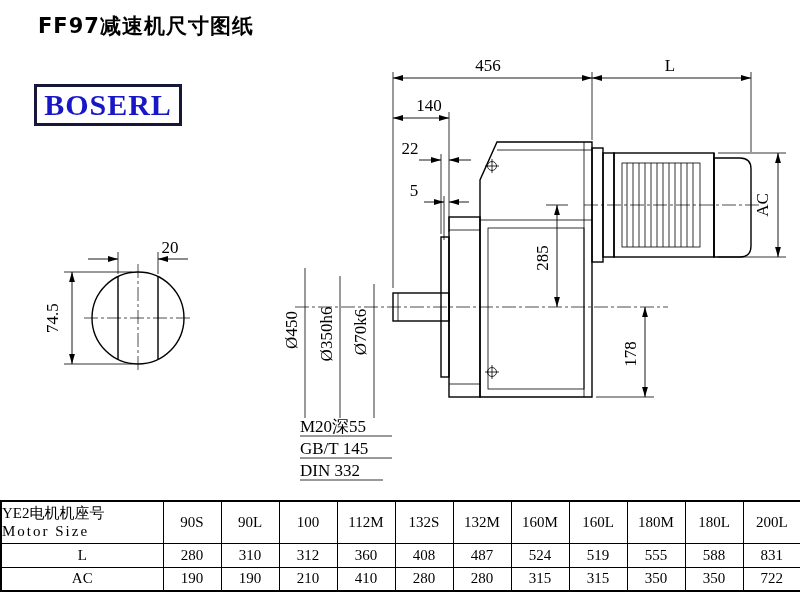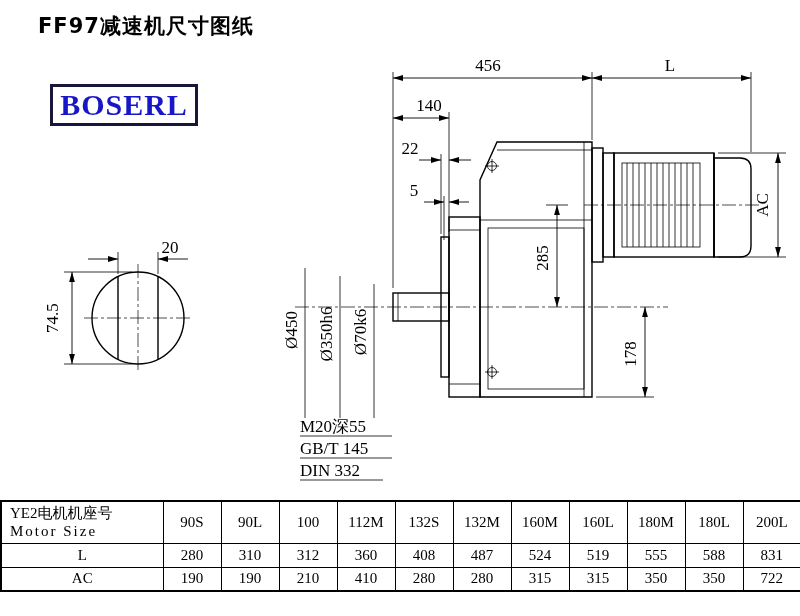--- a/index.html
+++ b/index.html
@@ -7,21 +7,21 @@
   body { position:relative; background:#fff; overflow:hidden; font-family:"Liberation Serif", serif; color:#000; }
 
   .page-title {
     position:absolute; left:38px; top:12px;
     font-family:"DejaVu Sans", sans-serif;
     font-size:21px; font-weight:bold; letter-spacing:1px;
   }
   .brand-box {
     position:absolute; left:34px; top:84px; width:148px; height:42px;
     border:3px solid #17173a; background:#fff;
-    display:flex; align-items:center; justify-content:center;margin-left:16px;
+    display:flex; align-items:center; justify-content:center;
   }
   .brand-box span {
     color:#1717c8; font-size:30px; font-weight:bold;
     font-family:"Liberation Serif", serif; letter-spacing:1px;
   }
 
   svg.drawing { position:absolute; left:0; top:0; }
   .ln  { stroke:#000; stroke-width:1.4; fill:none; }
   .tn  { stroke:#000; stroke-width:0.8; fill:none; }
   .dim { stroke:#000; stroke-width:0.9; fill:none; }
@@ -31,21 +31,21 @@
   table.size-table {
     position:absolute; left:0; top:500px; width:800px;
     border-collapse:collapse; table-layout:fixed; background:#fff;
     font-family:"Liberation Serif", serif; border:2px solid #000;
   }
   .size-table th, .size-table td {
     border:1px solid #000; text-align:center; font-weight:normal;
     font-size:15px; height:24px; padding:0; color:#000; overflow:hidden;
   }
   .size-table thead th { height:42px; }
-  .size-table th.header-cell { text-align:left; padding-left:8px; line-height:1.25; }
+  .size-table th.header-cell { text-align:left; line-height:1.25; }
   .size-table th.header-cell .en { letter-spacing:2px; }
 </style>
 </head>
 <body>
 
 <svg class="drawing" width="800" height="500" viewBox="0 0 800 500">
   <defs>
     <marker id="arr" viewBox="0 0 10.5 8" refX="10" refY="4" markerWidth="10.5" markerHeight="8" markerUnits="userSpaceOnUse" orient="auto-start-reverse">
       <path d="M0,1.1 L10,4 L0,6.9 Z" fill="#000"></path>
     </marker>

